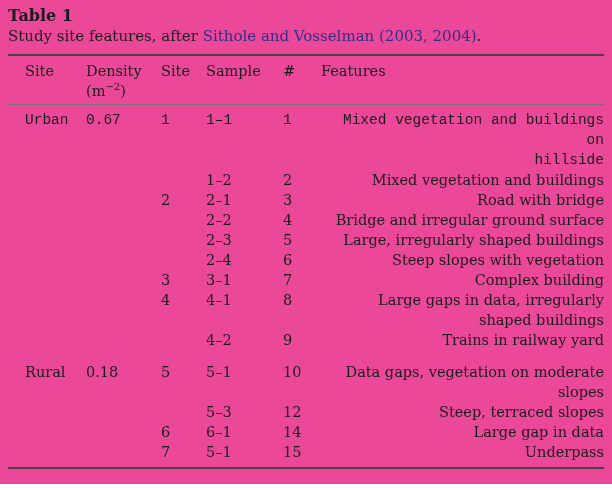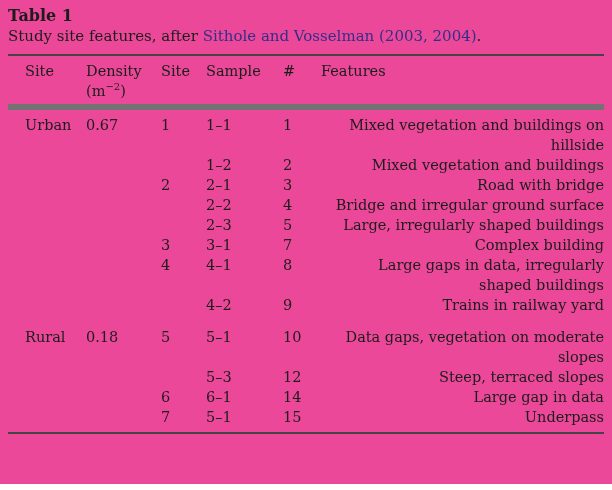--- a/index.html
+++ b/index.html
@@ -46,32 +46,32 @@
   table.data-table col.c2 { width: 75px; }
   table.data-table col.c3 { width: 45px; }
   table.data-table col.c4 { width: 77px; }
   table.data-table col.c5 { width: 38px; }
   table.data-table col.c6 { width: 283px; }
   thead th {
     text-align: left;
     font-weight: normal;
     vertical-align: top;
     padding: 5px 0 3px 0;
-    border-bottom: 6px solid #737373;
+    border-bottom: 1px solid #737373;
   }
   thead th.first, tbody td.first { padding-left: 17px; }
   thead th sup {
     font-size: 10px;
     line-height: 0;
   }
   tbody td {
     vertical-align: top;
     padding: 0;
   }
-  tbody tr:first-child td { padding-top: 5px; }
+  tbody tr:first-child td { padding-top: 5px; font-family: Liberation Mono, monospace; }
   tbody tr.group-start td { padding-top: 12px; }
   tbody tr:last-child td { padding-bottom: 5px; }
   td.features-cell { white-space: pre-line; text-align: right; }
 </style>
 </head>
 <body>
 
 <div class="page">
 
   <div class="table-title">Table 1</div>
@@ -150,20 +150,28 @@
           <td class="first"></td>
           <td></td>
           <td></td>
           <td>2–3</td>
           <td>5</td>
           <td class="features-cell">Large, irregularly shaped buildings</td>
         </tr>
         <tr>
           <td class="first"></td>
           <td></td>
+          <td></td>
+          <td>2–4</td>
+          <td>6</td>
+          <td class="features-cell">Steep slopes with vegetation</td>
+        </tr>
+        <tr>
+          <td class="first"></td>
+          <td></td>
           <td>3</td>
           <td>3–1</td>
           <td>7</td>
           <td class="features-cell">Complex building</td>
         </tr>
         <tr>
           <td class="first"></td>
           <td></td>
           <td>4</td>
           <td>4–1</td>

